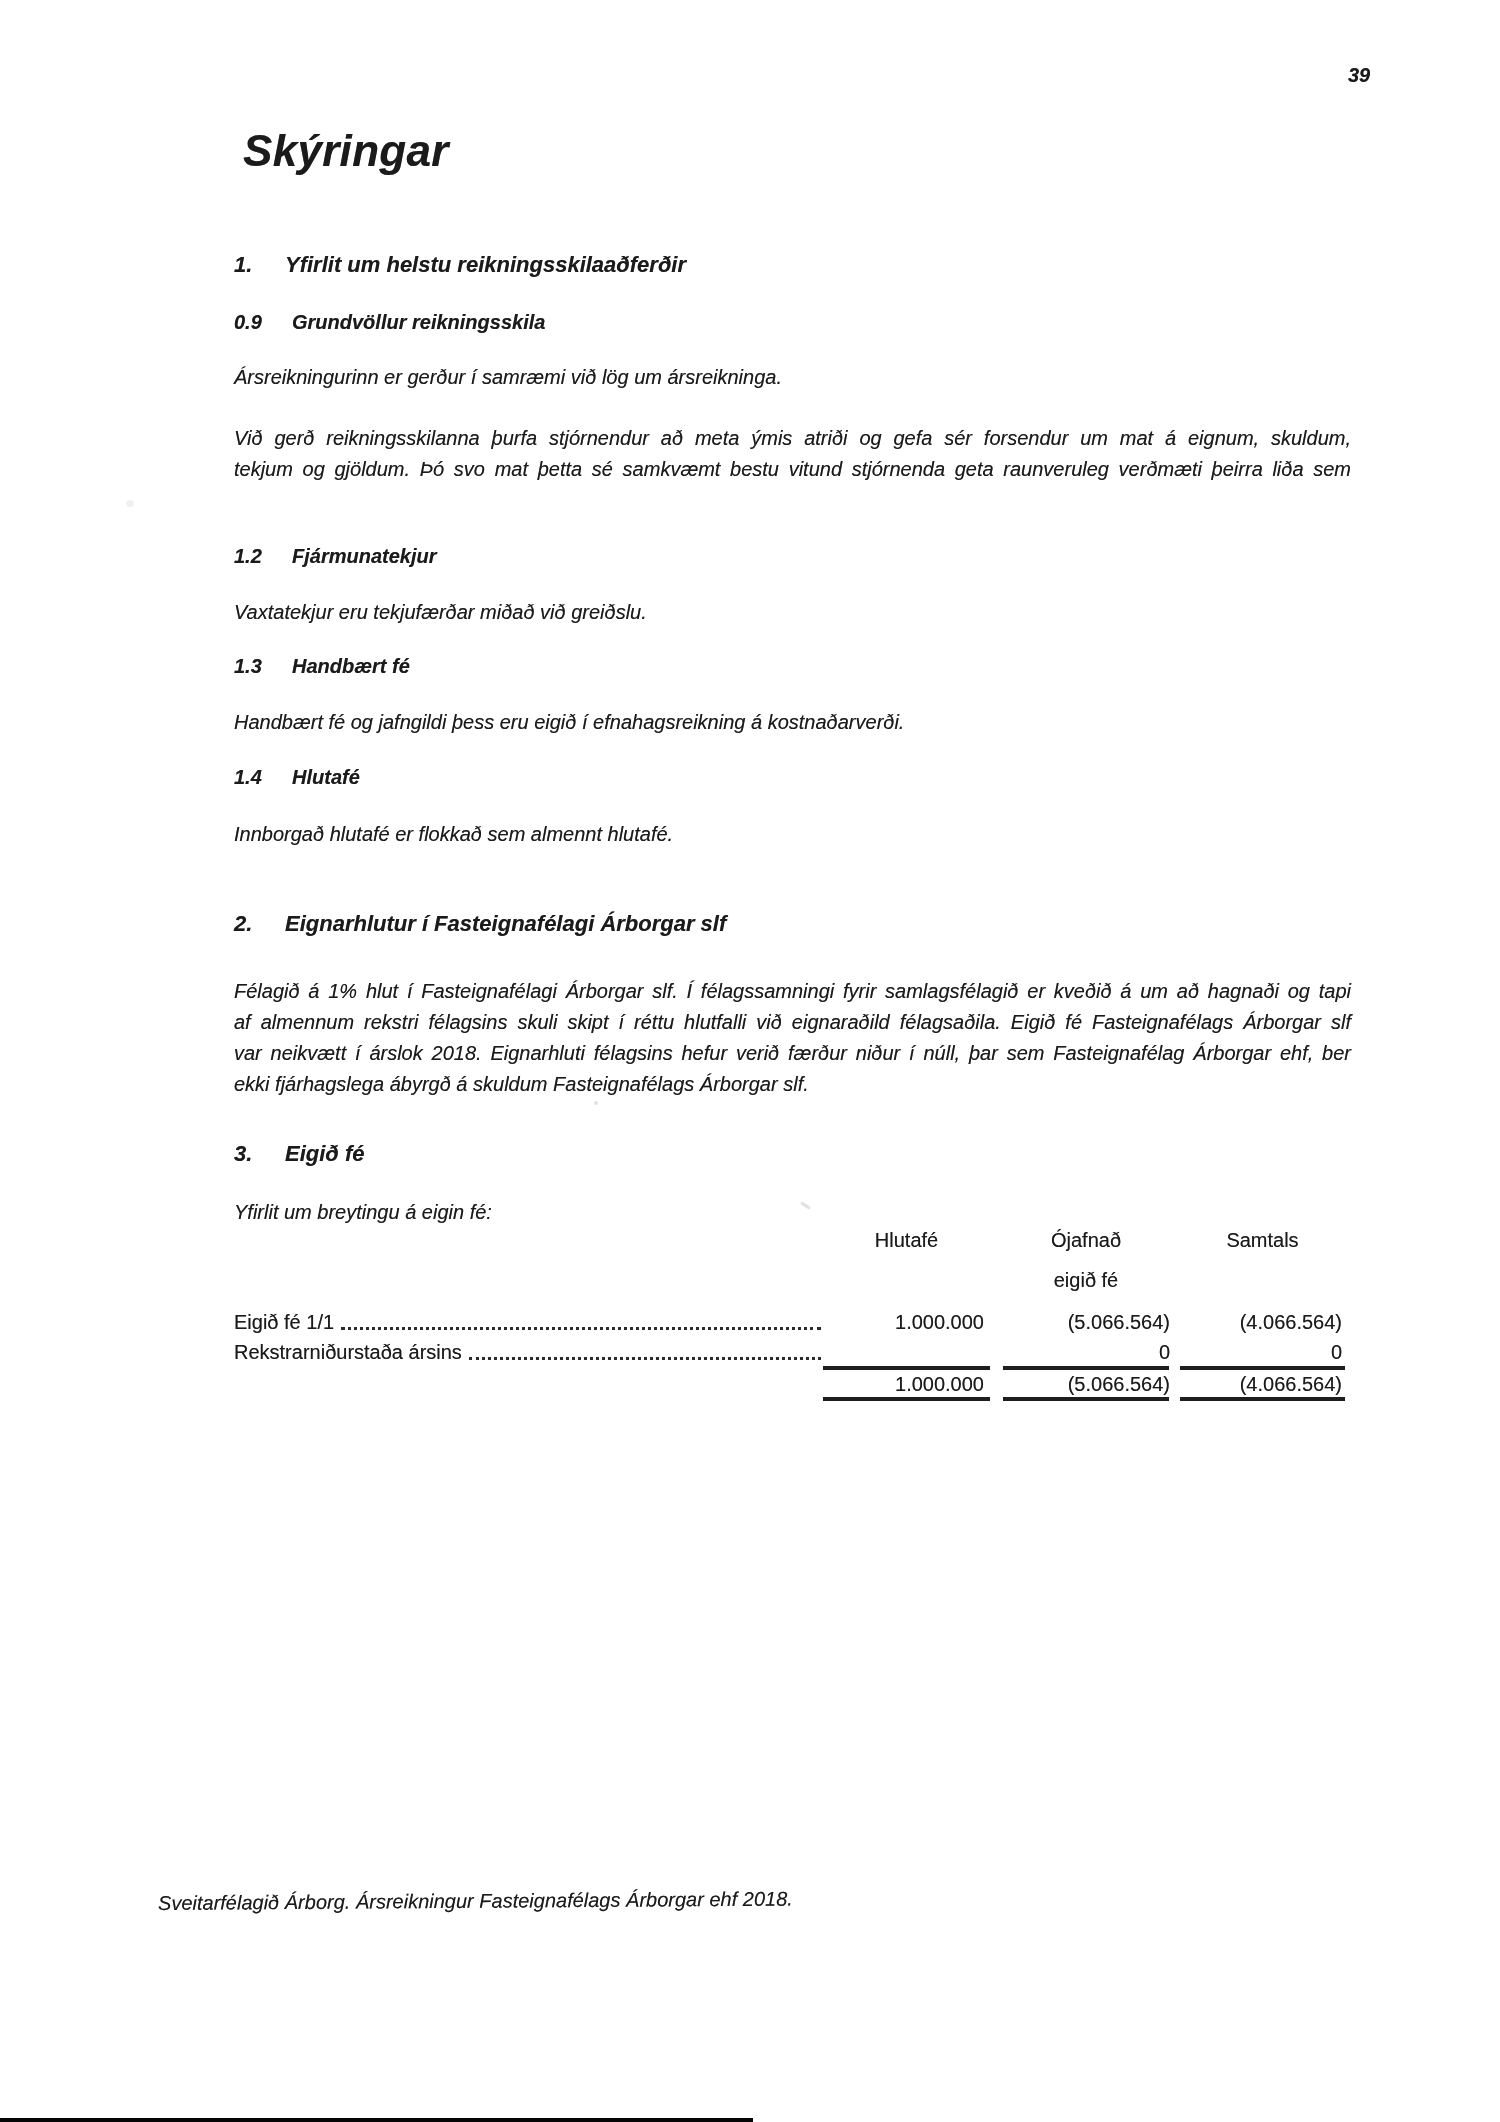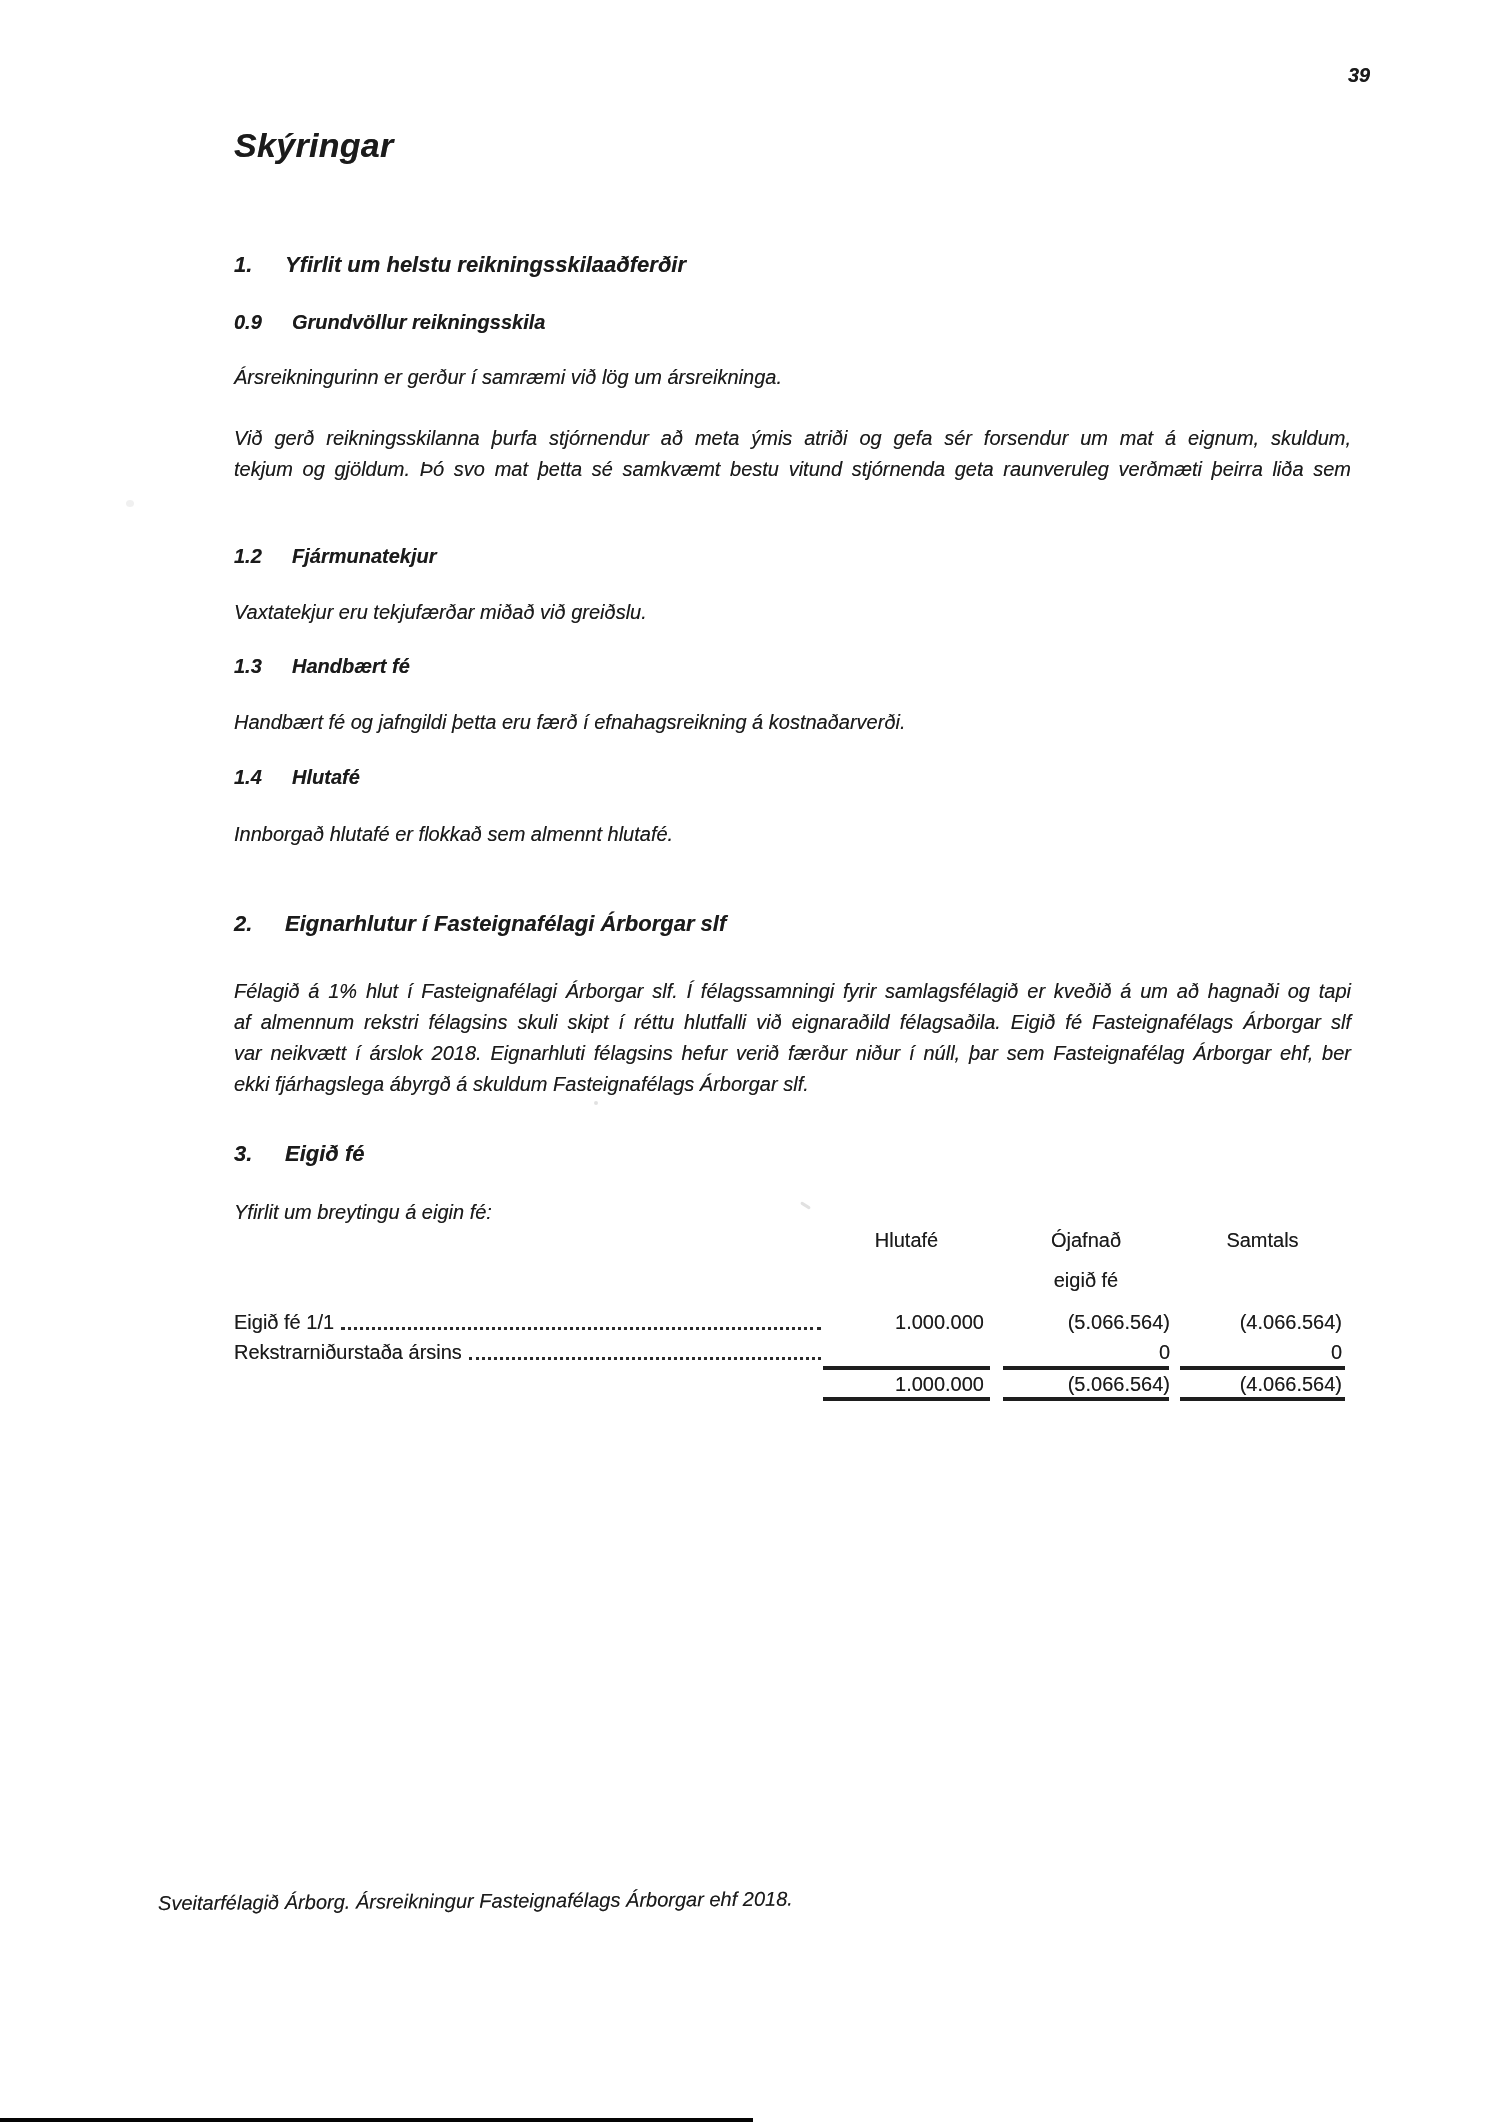--- a/index.html
+++ b/index.html
@@ -6,21 +6,21 @@
   .page {
     position:relative; width:1500px; height:2122px; background:#ffffff;
     font-family:"Liberation Sans","DejaVu Sans",sans-serif;
     color:#1b1b1b; overflow:hidden;
     text-shadow:0 0 0.6px rgba(25,25,25,0.55);
   }
   .abs { position:absolute;font-style:italic; }
   
   .pageno { left:1348px; top:64px; font-size:20px; font-weight:bold; }
   
-  .doctitle { left:234px; top:126px; font-size:34px; font-weight:bold; letter-spacing:0.3px;text-align:right; }
+  .doctitle { left:243px; top:126px; font-size:44px; font-weight:bold; letter-spacing:0.3px;text-align:right; }
   
   .sec { left:234px; display:flex; font-weight:bold; white-space:nowrap; }
   .sec-lg { font-size:22px; line-height:26px; }
   .sec-sm { font-size:20px; line-height:23px; }
   .num51 { display:inline-block; width:51px; flex:0 0 51px; }
   .num58 { display:inline-block; width:58px; flex:0 0 58px; }
   
   .p { left:234px; font-size:20px; line-height:23px; white-space:nowrap; }
   .jpara { left:234px; width:1117px; font-size:20px; line-height:31px; }
   .jpara .jline { text-align:justify; text-align-last:justify; }
@@ -74,21 +74,21 @@
   <div class="abs sec sec-sm" style="top:545px">
     <span class="num58">1.2</span>
     <span>Fjármunatekjur</span>
   </div>
   <div class="abs p" style="top:601px">Vaxtatekjur eru tekjufærðar miðað við greiðslu.</div>
 
   <div class="abs sec sec-sm" style="top:655px">
     <span class="num58">1.3</span>
     <span>Handbært fé</span>
   </div>
-  <div class="abs p" style="top:711px">Handbært fé og jafngildi þetta eru færð í efnahagsreikning á kostnaðarverði.</div>
+  <div class="abs p" style="top:711px">Handbært fé og jafngildi þess eru eigið í efnahagsreikning á kostnaðarverði.</div>
 
   <div class="abs sec sec-sm" style="top:766px">
     <span class="num58">1.4</span>
     <span>Hlutafé</span>
   </div>
   <div class="abs p" style="top:823px">Innborgað hlutafé er flokkað sem almennt hlutafé.</div>
 
   <div class="abs sec sec-lg" style="top:911px">
     <span class="num51">2.</span>
     <span>Eignarhlutur í Fasteignafélagi Árborgar slf</span>

